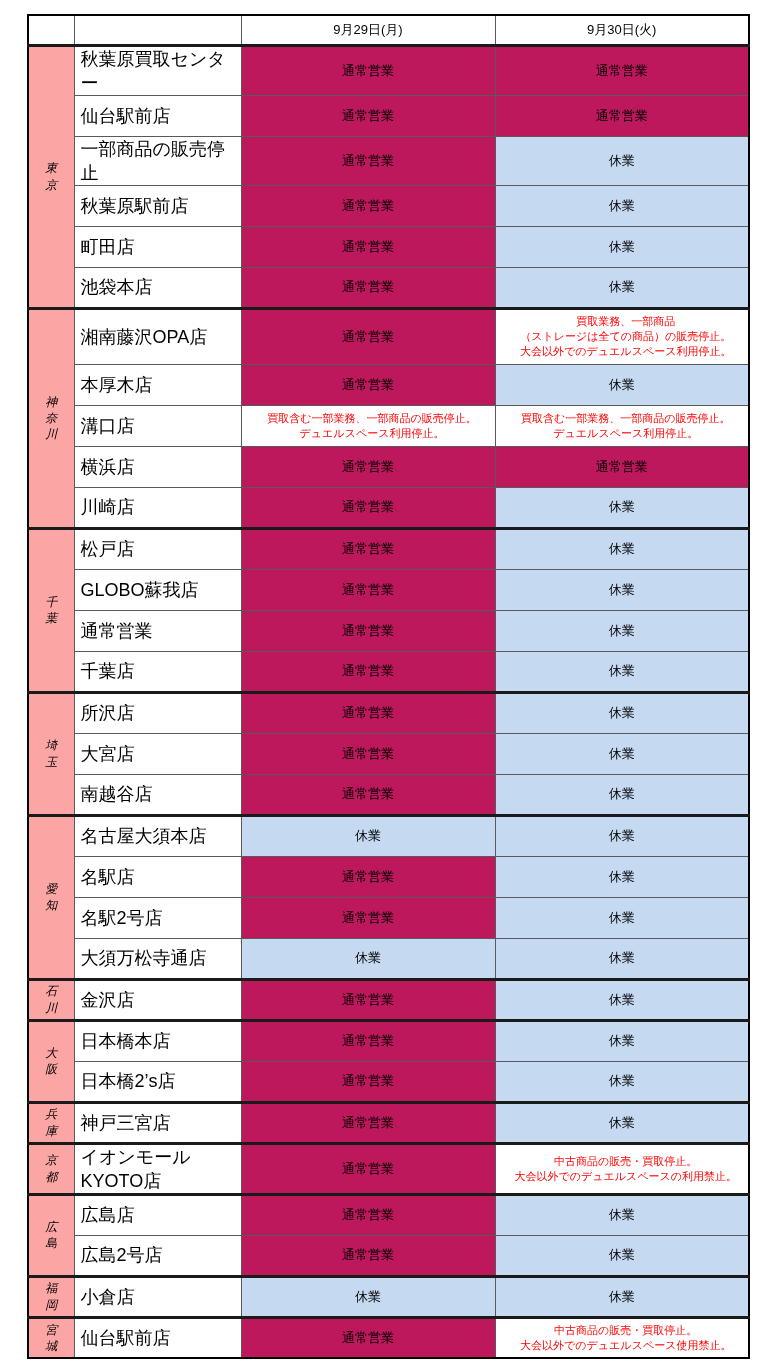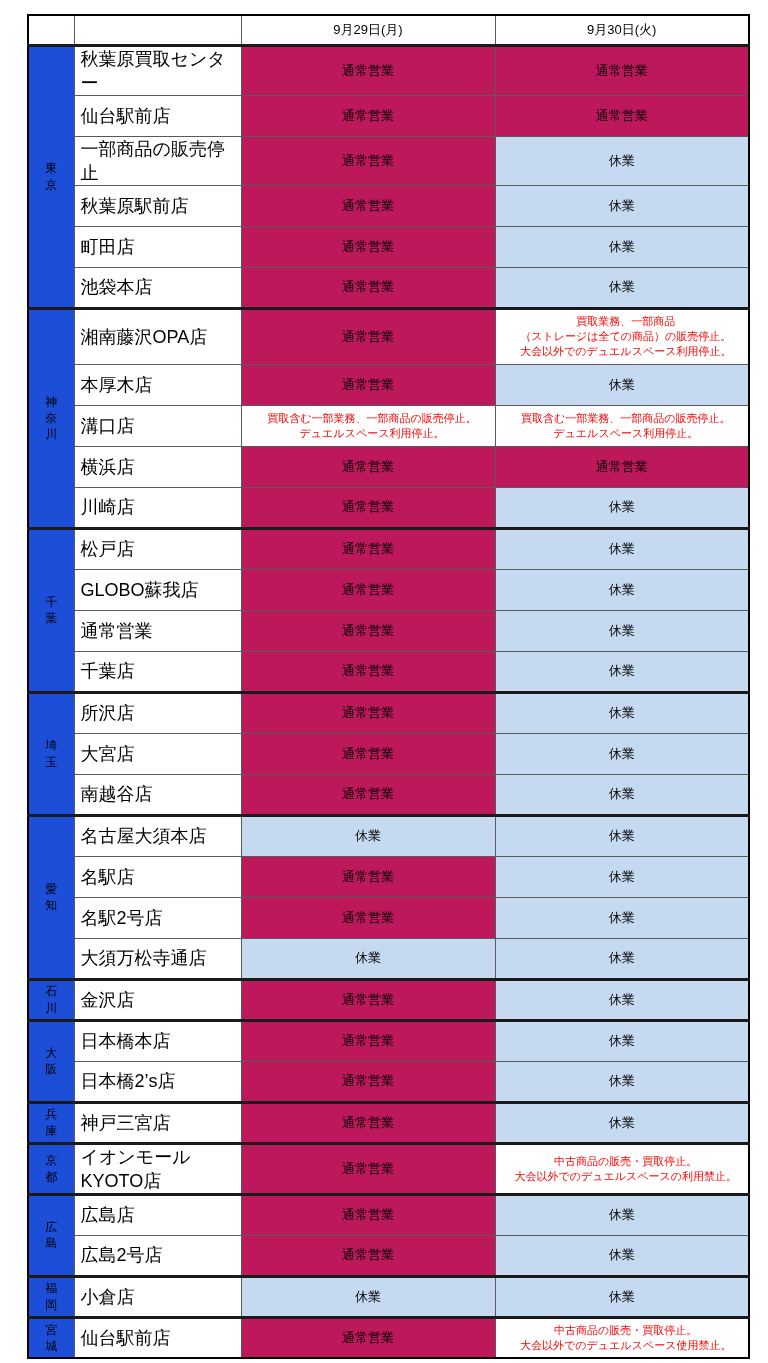--- a/index.html
+++ b/index.html
@@ -47,21 +47,22 @@
     border-bottom: 3px solid #1a1a1a;
     background: #ffffff;
   }
   tbody td { height: 41px; vertical-align: middle; }
   tr.tall td { height: 56px; }
   tr.group-start td { border-top: 3px solid #1a1a1a; }
 
   td.region-cell {
     text-align: center;
     vertical-align: middle;
-    background: #1d4ed8;
+    background: #fca5a5;
+    font-style: italic;
   }
   .region-label {
     width: 1.15em;
     margin: 0 auto;
     font-size: 12px;
     line-height: 1.35;
     word-break: break-all;
     text-align: center;
   }
   td.store-cell {

